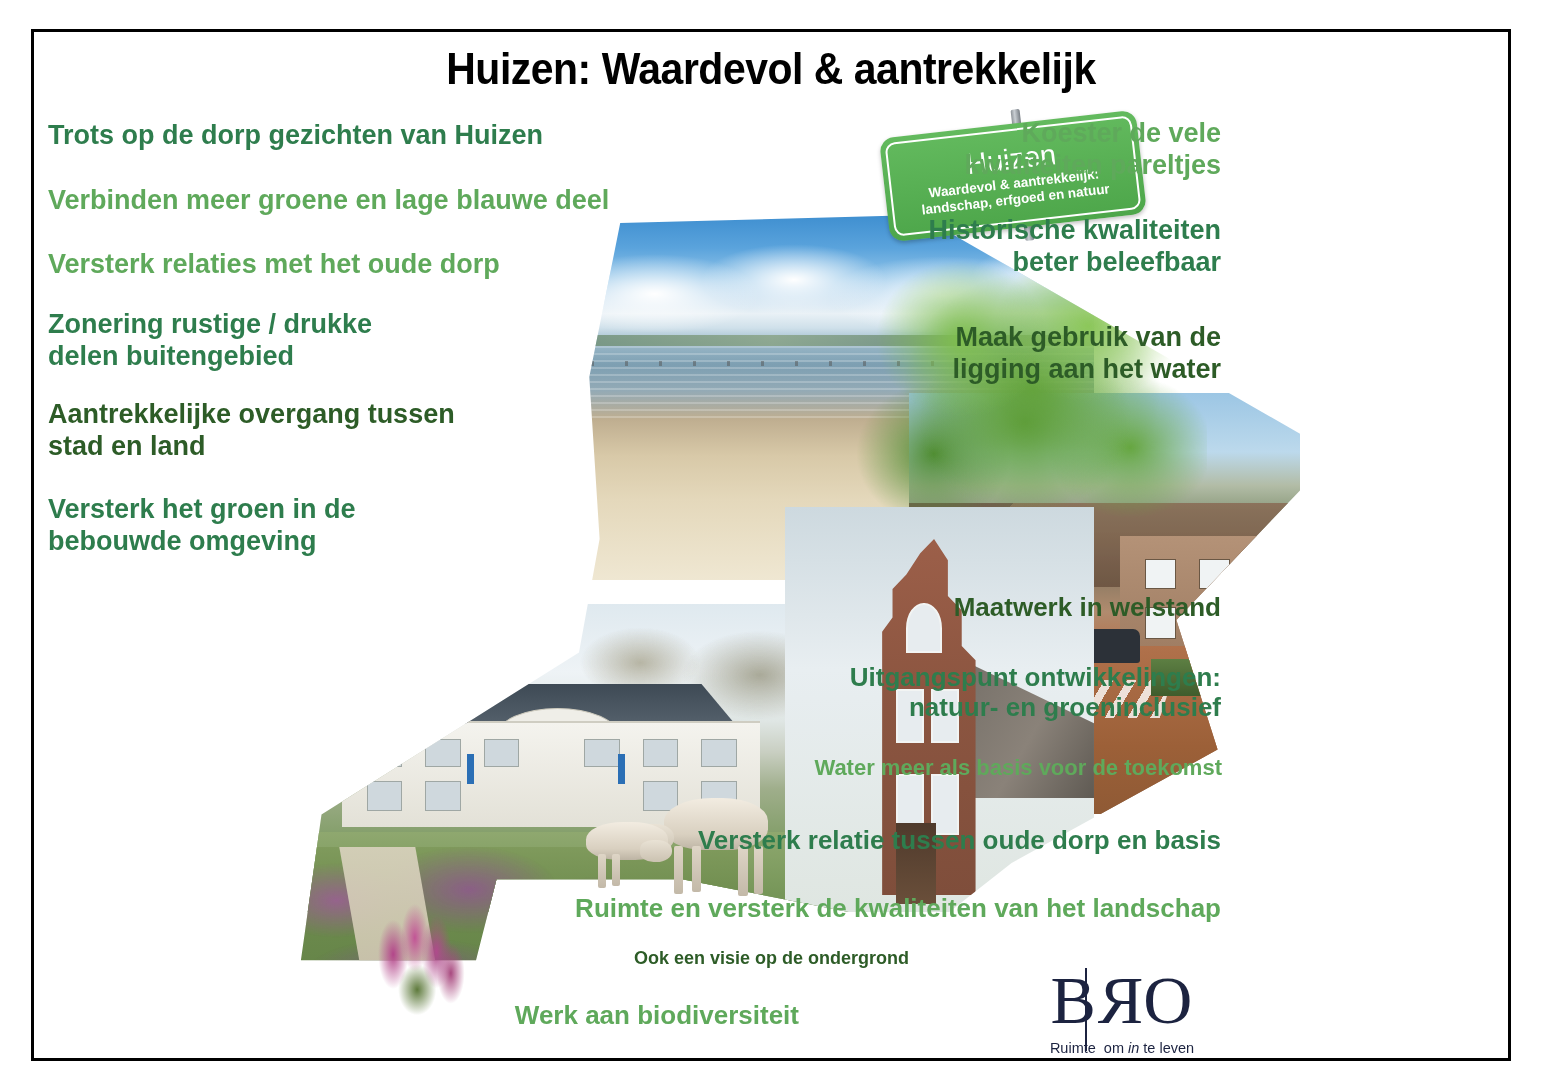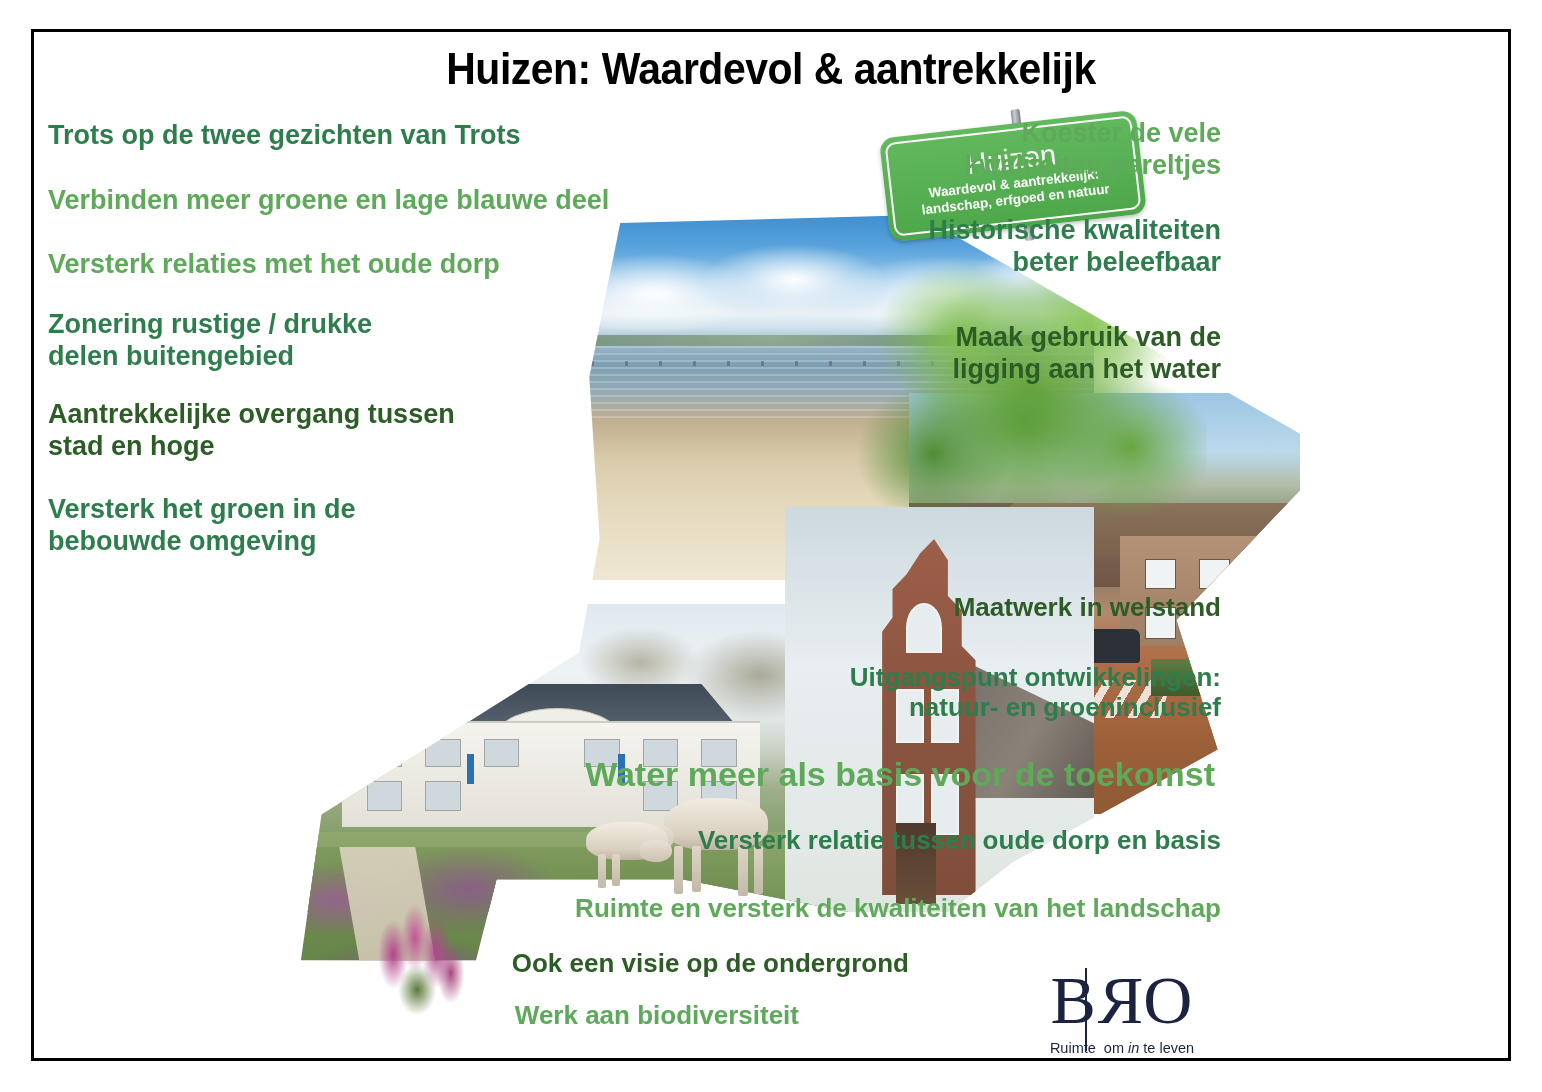--- a/index.html
+++ b/index.html
@@ -70,24 +70,24 @@
   .l4 { left: 48px;  top: 309px; font-size: 27px; }
   .l5 { left: 48px;  top: 399px; font-size: 27px; }
   .l6 { left: 48px;  top: 494px; font-size: 27px; }
 
   
   .r1 { right: 48px; top: 118px; font-size: 27px; }
   .r2 { right: 48px; top: 215px; font-size: 27px; }
   .r3 { right: 48px; top: 322px; font-size: 27px; }
   .r4 { right: 48px; top: 592px; font-size: 26px; }
   .r5 { right: 48px; top: 662px; font-size: 26px; }
-  .r6 { right: 54px; top: 755px; font-size: 34px; }
+  .r6 { right: 47px; top: 755px; font-size: 22px; }
   .r7 { right: 48px; top: 825px; font-size: 26px; }
   .r8 { right: 48px; top: 893px; font-size: 26px; }
-  .r9 { right: 360px; top: 948px; font-size: 26px; }
+  .r9 { right: 360px; top: 948px; font-size: 18px; }
   .r10{ right: 470px; top: 1000px; font-size: 26px; }
 
   
   .collage {
     position: absolute;
     left: 270px;
     top: 215px;
     width: 1030px;
     height: 810px;
   }
@@ -586,27 +586,27 @@
     <div class="post"></div>
     <div class="board"></div>
     <div class="sign-text">
       <div class="sign-name">Huizen</div>
       <div class="sign-sub">Waardevol &amp; aantrekkelijk:</div>
       <div class="sign-sub">landschap, erfgoed en natuur</div>
     </div>
   </div>
 
   <div class="left-col">
-    <div class="stmt l1 tone-mid">Trots op de twee gezichten van Trots</div>
+    <div class="stmt l1 tone-mid">Trots op de dorp gezichten van Huizen</div>
     <div class="stmt l2 tone-light">Verbinden meer groene en lage blauwe deel</div>
     <div class="stmt l3 tone-light">Versterk relaties met het oude dorp</div>
     <div class="stmt l4 tone-mid">Zonering rustige / drukke
 delen buitengebied</div>
     <div class="stmt l5 tone-dark">Aantrekkelijke overgang tussen
-stad en hoge</div>
+stad en land</div>
     <div class="stmt l6 tone-mid">Versterk het groen in de
 bebouwde omgeving</div>
   </div>
 
   <div class="right-col">
     <div class="stmt r1 tone-light">Koester de vele
 kwaliteiten pareltjes</div>
     <div class="stmt r2 tone-mid">Historische kwaliteiten
 beter beleefbaar</div>
     <div class="stmt r3 tone-dark">Maak gebruik van de

